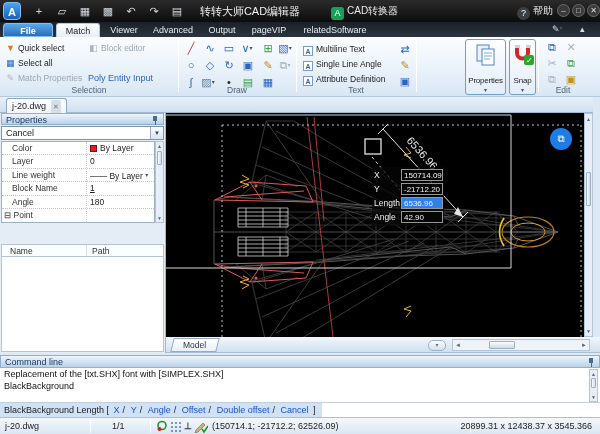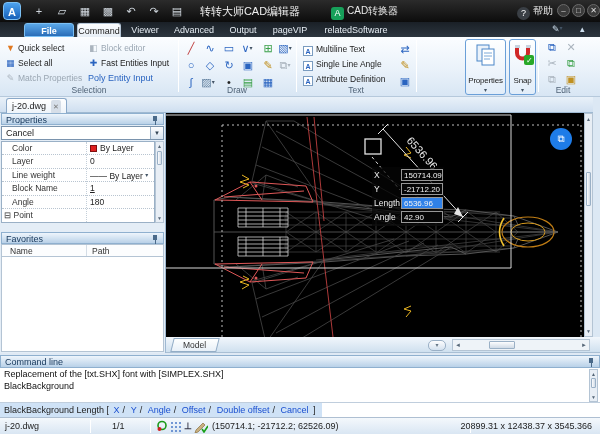--- a/index.html
+++ b/index.html
@@ -21,21 +21,21 @@
   .badge{display:inline-block;width:13px;height:13px;border-radius:3px;vertical-align:-2px;
     text-align:center;line-height:13px;font-size:9px;color:#fff;margin-right:3px;}
   .winbtn{position:absolute;top:4px;width:13px;height:13px;border-radius:50%;
     background:#3a3a3a;border:1px solid #6a6a6a;color:#ddd;font-size:8px;line-height:11px;
     text-align:center;}
 
   
   .tabrow{position:absolute;left:0;top:22px;width:600px;height:15px;
     background:linear-gradient(#1a2027,#2c353e);}
   .mtab{position:absolute;top:1px;height:14px;line-height:14px;text-align:center;
-    color:#e6edf4;font-size:9px;border-radius:3px 3px 0 0;margin-left:21px;}
+    color:#e6edf4;font-size:9px;border-radius:3px 3px 0 0;}
   .mtab.file{background:linear-gradient(#5aa7e8,#2a6db8);border:1px solid #7cc0f4;color:#fff;font-weight:bold;}
   .mtab.active{background:linear-gradient(#fcfdfe,#e7eef6);color:#222;border:1px solid #b8c8d8;border-bottom:none;}
   .tabtool{position:absolute;top:2px;color:#cfe0ef;font-size:9px;}
 
   
   .ribbon{position:absolute;left:0;top:37px;width:600px;height:60px;
     background:linear-gradient(#fbfdff, #eaf2fa 55%, #d8e6f4);border-bottom:1px solid #b6c9dc;}
   .rdiv{position:absolute;top:3px;height:52px;width:1px;background:#c6d7e8;border-right:1px solid #fff;}
   .glabel{position:absolute;bottom:1px;width:100%;text-align:center;font-size:8.5px;color:#4f6276;}
   .ritem{position:absolute;height:13px;line-height:13px;font-size:8.5px;color:#1c1c1c;white-space:nowrap;}
@@ -153,37 +153,36 @@
     <span class="tbright" style="left:517px">
       <span class="badge" style="background:#3a3f45;border-radius:50%">?</span><span>帮助</span>
     </span>
     <span class="winbtn" style="left:557px">–</span>
     <span class="winbtn" style="left:572px">□</span>
     <span class="winbtn" style="left:587px">✕</span>
   </div>
 
   <div class="tabrow">
     <span class="mtab file" style="left:3px;width:50px">File</span>
-    <span class="mtab active" style="left:56px;width:44px">Command</span>
+    <span class="mtab active" style="left:56px;width:44px">Match</span>
     <span class="mtab" style="left:103px;width:42px">Viewer</span>
     <span class="mtab" style="left:147px;width:52px">Advanced</span>
     <span class="mtab" style="left:201px;width:42px">Output</span>
     <span class="mtab" style="left:245px;width:48px">pageVIP</span>
     <span class="mtab" style="left:295px;width:80px">relatedSoftware</span>
     <span class="tabtool" style="left:552px"><span>✎</span><span class="dd">▾</span></span>
     <span class="tabtool" style="left:580px">▴</span>
   </div>
 
   <div class="ribbon">
 
     <span class="ritem" style="left:5px;top:5px"><span class="ic" style="color:#e07820">▼</span><span>Quick select</span></span>
     <span class="ritem" style="left:5px;top:20px"><span class="ic c-blue">▦</span><span>Select all</span></span>
     <span class="ritem dis" style="left:5px;top:35px"><span class="ic c-gray">✎</span><span>Match Properties</span></span>
     <span class="ritem dis" style="left:88px;top:5px"><span class="ic c-gray">◧</span><span>Block editor</span></span>
-    <span class="ritem" style="left:88px;top:20px"><span class="ic c-blue">✚</span><span>Fast Entities Input</span></span>
     <span class="ritem" style="left:88px;top:35px"><span class="ic c-blue" style="width:auto">Poly Entity Input</span></span>
     <div class="glabel" style="left:0;width:178px">Selection</div>
     <div class="rdiv" style="left:178px"></div>
 
     <span class="dico c-red" style="left:184px;top:4px">╱</span>
     <span class="dico c-blue" style="left:203px;top:4px">∿</span>
     <span class="dico c-blue" style="left:222px;top:4px">▭</span>
     <span class="dico c-blue" style="left:240px;top:4px"><span>∨</span><span class="dd">▾</span></span>
     <span class="dico c-green" style="left:261px;top:4px">⊞</span>
     <span class="dico c-blue" style="left:278px;top:4px"><span>▧</span><span class="dd">▾</span></span>
@@ -278,23 +277,20 @@
       <div class="grow" style="border-bottom:none">
         <span class="gl" style="left:2px"><span>⊟</span> <span>Point</span></span>
       </div>
     </div>
     <div class="sbv" style="left:155px;top:28px;height:82px">
       <span class="sb-arrow" style="top:1px">▲</span>
       <div class="sb-thumb" style="top:9px;height:14px"></div>
       <span class="sb-arrow" style="bottom:1px">▼</span>
     </div>
 
-    <div class="phead" style="top:119px">
-      <span>Favorites</span><span class="pin"></span>
-    </div>
     <div class="favcols">
       <span style="position:absolute;left:8px">Name</span>
       <span style="position:absolute;left:84px;top:0;bottom:0;width:1px;background:#d4dde6"></span>
       <span style="position:absolute;left:90px">Path</span>
     </div>
     <div class="favbody"></div>
   </div>
 
   <div class="canvas">
     <svg width="418" height="224" viewBox="0 0 418 224">

